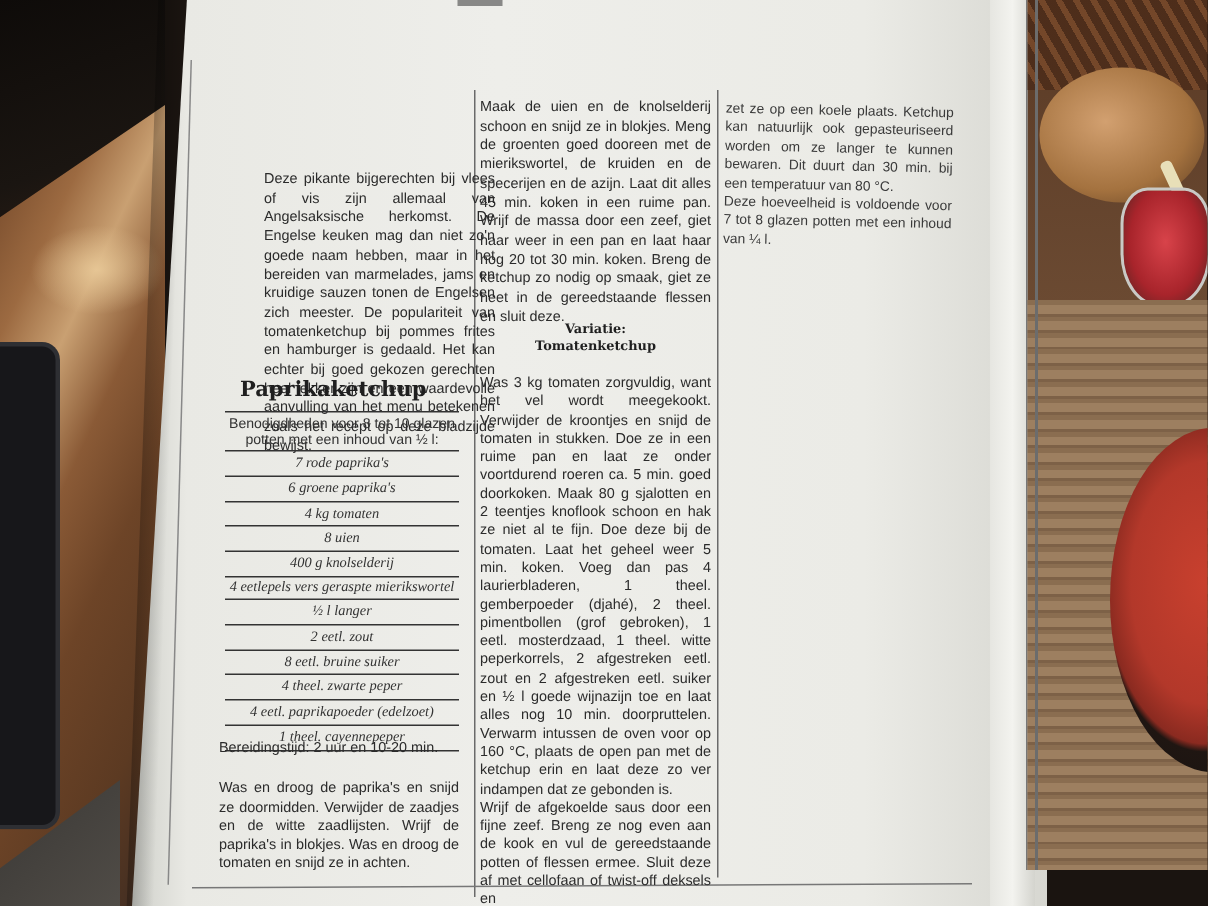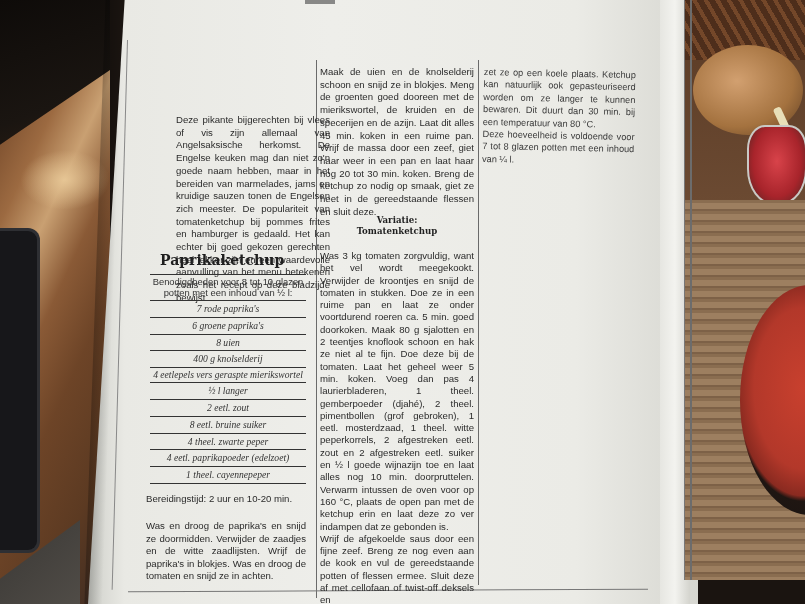--- a/index.html
+++ b/index.html
@@ -108,20 +108,21 @@
 <div class="col col1">
   <p>Deze pikante bijgerechten bij vlees of vis zijn allemaal van Angelsaksische herkomst. De Engelse keuken mag dan niet zo'n goede naam hebben, maar in het bereiden van marmelades, jams en kruidige sauzen tonen de Engelsen zich meester. De populariteit van tomatenketchup bij pommes frites en hamburger is gedaald. Het kan echter bij goed gekozen gerechten heel lekker zijn en een waardevolle aanvulling van het menu betekenen zoals het recept op deze bladzijde bewijst.</p>
 </div>
 
 <div class="title">Paprikaketchup</div>
 
 <div class="ingredients">
   <div class="ing-head">Benodigdheden voor 8 tot 10 glazen potten met een inhoud van ½ l:</div>
   <div class="ing-item">7 rode paprika's</div>
   <div class="ing-item">6 groene paprika's</div>
+  <div class="ing-item">4 kg tomaten</div>
   <div class="ing-item">8 uien</div>
   <div class="ing-item">400 g knolselderij</div>
   <div class="ing-item two">4 eetlepels vers geraspte mierikswortel</div>
   <div class="ing-item">½ l langer</div>
   <div class="ing-item">2 eetl. zout</div>
   <div class="ing-item">8 eetl. bruine suiker</div>
   <div class="ing-item">4 theel. zwarte peper</div>
   <div class="ing-item">4 eetl. paprikapoeder (edelzoet)</div>
   <div class="ing-item">1 theel. cayennepeper</div>
   <div class="ing-end"></div>

